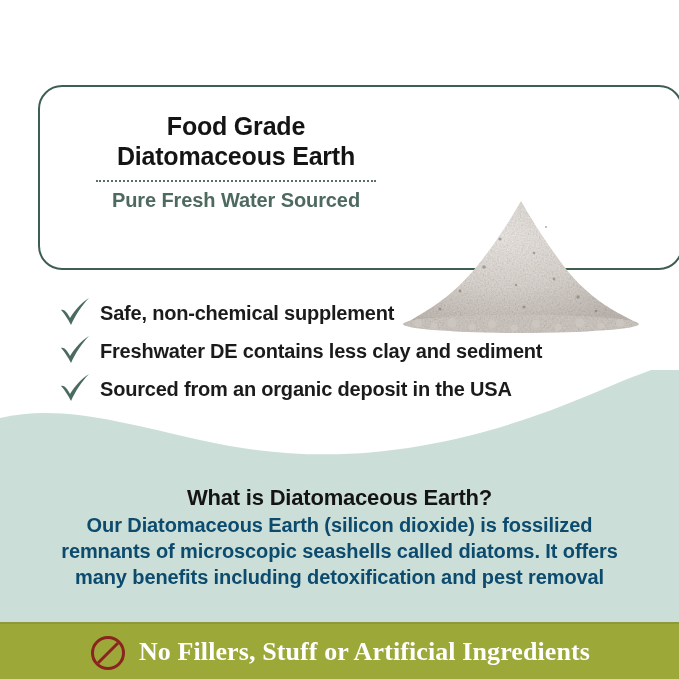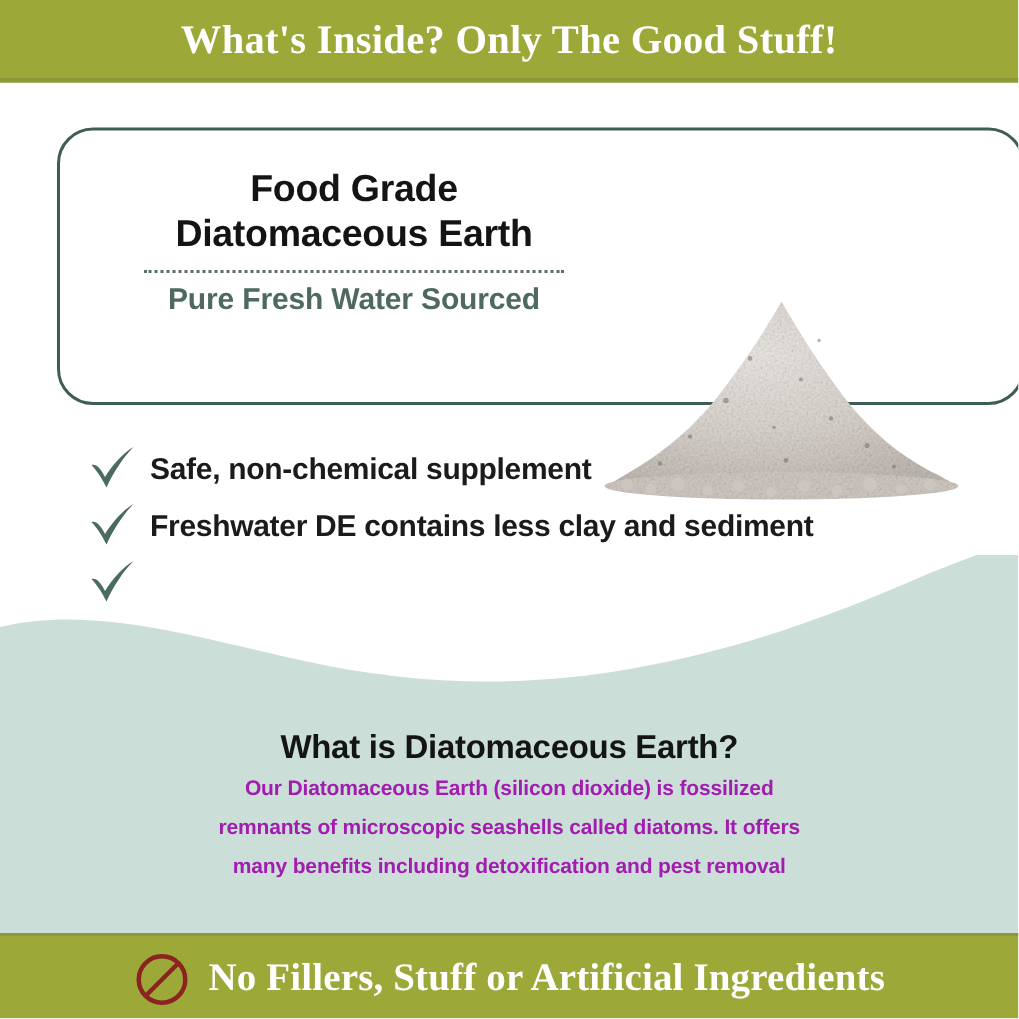--- a/index.html
+++ b/index.html
@@ -147,23 +147,23 @@
     text-align: center;
   }
   .explainer-heading {
     color: #141414;
     font-weight: bold;
     font-size: 22px;
     letter-spacing: -0.2px;
     margin-bottom: 1px;
   }
   .explainer-line {
-    color: #a21caf;
-    font-weight: bold;
-    font-size: 14px;
+    color: #0c4a6e;
+    font-weight: bold;
+    font-size: 20px;
     line-height: 26px;
     letter-spacing: -0.1px;
     white-space: nowrap;
   }
 
   
   .bottom-banner {
     position: absolute;
     left: 0;
     top: 622px;
@@ -198,23 +198,20 @@
 <body>
 
 <div id="infographic">
 
   <div class="wave-section">
     <svg viewBox="0 0 679 260" preserveAspectRatio="none" aria-hidden="true">
       <path d="M0 48 C 60 34, 120 52, 200 70 C 280 88, 350 88, 420 76 C 500 62, 560 38, 620 12 C 645 2, 662 -4, 679 -10 L679 260 L0 260 Z" fill="#CBDFD8"></path>
     </svg>
   </div>
 
-  <div class="top-banner">
-    <div class="top-banner-text">What's Inside? Only The Good Stuff!</div>
-  </div>
 
   <div class="product-card">
     <div class="card-text-block">
       <div class="card-title">Food Grade</div>
       <div class="card-title">Diatomaceous Earth</div>
       <div class="card-divider"></div>
       <div class="card-subtitle">Pure Fresh Water Sourced</div>
     </div>
 
     <div class="powder">
@@ -298,20 +295,21 @@
       </span>
       <span class="bullet-label">Freshwater DE contains less clay and sediment</span>
     </div>
 
     <div class="bullet-row">
       <span class="check-icon">
         <svg width="34" height="30" viewBox="0 0 34 30" aria-hidden="true">
           <path d="M3 13 C 6 12, 9 15, 12 21 C 17 13, 24 5, 31 1 C 24 8, 17 19, 13 28 C 10 22, 6 16, 3 13 Z" fill="#4A6B5D"></path>
         </svg>
       </span>
+      <span class="bullet-label">Sourced from an organic deposit in the USA</span>
     </div>
 
   </div>
 
   <div class="explainer">
     <div class="explainer-heading">What is Diatomaceous Earth?</div>
     <div class="explainer-line">Our Diatomaceous Earth (silicon dioxide) is fossilized</div>
     <div class="explainer-line">remnants of microscopic seashells called diatoms. It offers</div>
     <div class="explainer-line">many benefits including detoxification and pest removal</div>
   </div>

